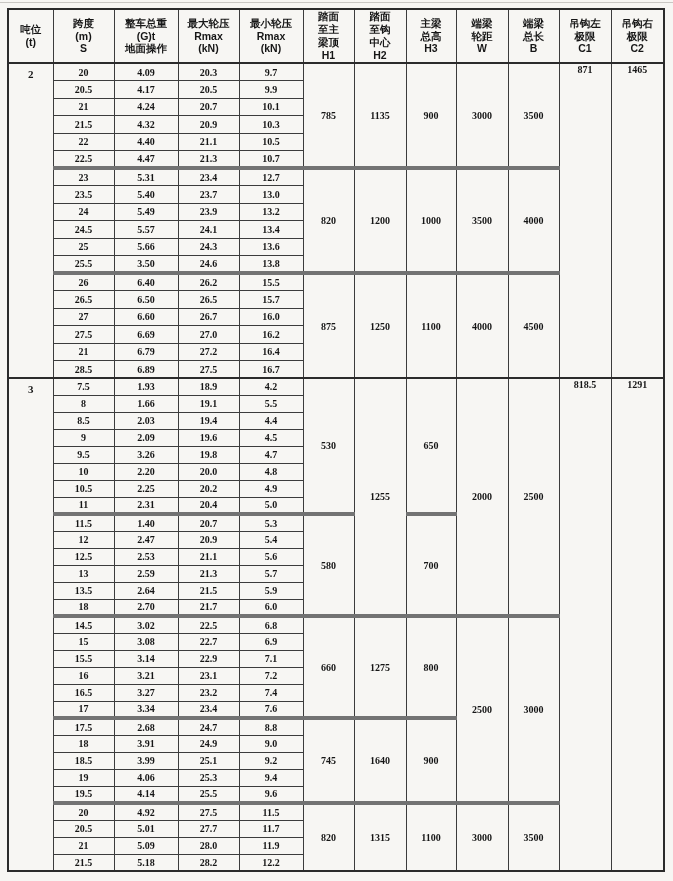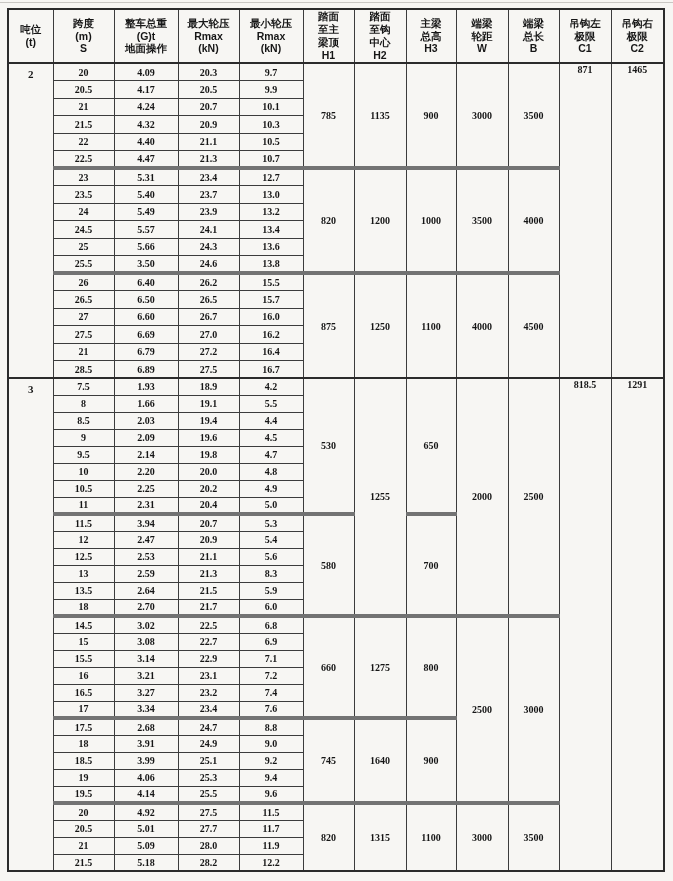--- a/index.html
+++ b/index.html
@@ -295,21 +295,21 @@
           <td class="num">4.4</td>
         </tr>
         <tr>
           <td class="num">9</td>
           <td class="num">2.09</td>
           <td class="num">19.6</td>
           <td class="num">4.5</td>
         </tr>
         <tr>
           <td class="num">9.5</td>
-          <td class="num">2.14</td>
+          <td class="num">3.26</td>
           <td class="num">19.8</td>
           <td class="num">4.7</td>
         </tr>
         <tr>
           <td class="num">10</td>
           <td class="num">2.20</td>
           <td class="num">20.0</td>
           <td class="num">4.8</td>
         </tr>
         <tr>
@@ -319,21 +319,21 @@
           <td class="num">4.9</td>
         </tr>
         <tr>
           <td class="num">11</td>
           <td class="num">2.31</td>
           <td class="num">20.4</td>
           <td class="num">5.0</td>
         </tr>
         <tr class="group-start">
           <td class="num">11.5</td>
-          <td class="num">3.94</td>
+          <td class="num">1.40</td>
           <td class="num">20.7</td>
           <td class="num">5.3</td>
           <td class="num" rowspan="6">580</td>
           <td class="num" rowspan="6">700</td>
         </tr>
         <tr>
           <td class="num">12</td>
           <td class="num">2.47</td>
           <td class="num">20.9</td>
           <td class="num">5.4</td>
@@ -341,21 +341,21 @@
         <tr>
           <td class="num">12.5</td>
           <td class="num">2.53</td>
           <td class="num">21.1</td>
           <td class="num">5.6</td>
         </tr>
         <tr>
           <td class="num">13</td>
           <td class="num">2.59</td>
           <td class="num">21.3</td>
-          <td class="num">8.3</td>
+          <td class="num">5.7</td>
         </tr>
         <tr>
           <td class="num">13.5</td>
           <td class="num">2.64</td>
           <td class="num">21.5</td>
           <td class="num">5.9</td>
         </tr>
         <tr>
           <td class="num">18</td>
           <td class="num">2.70</td>

